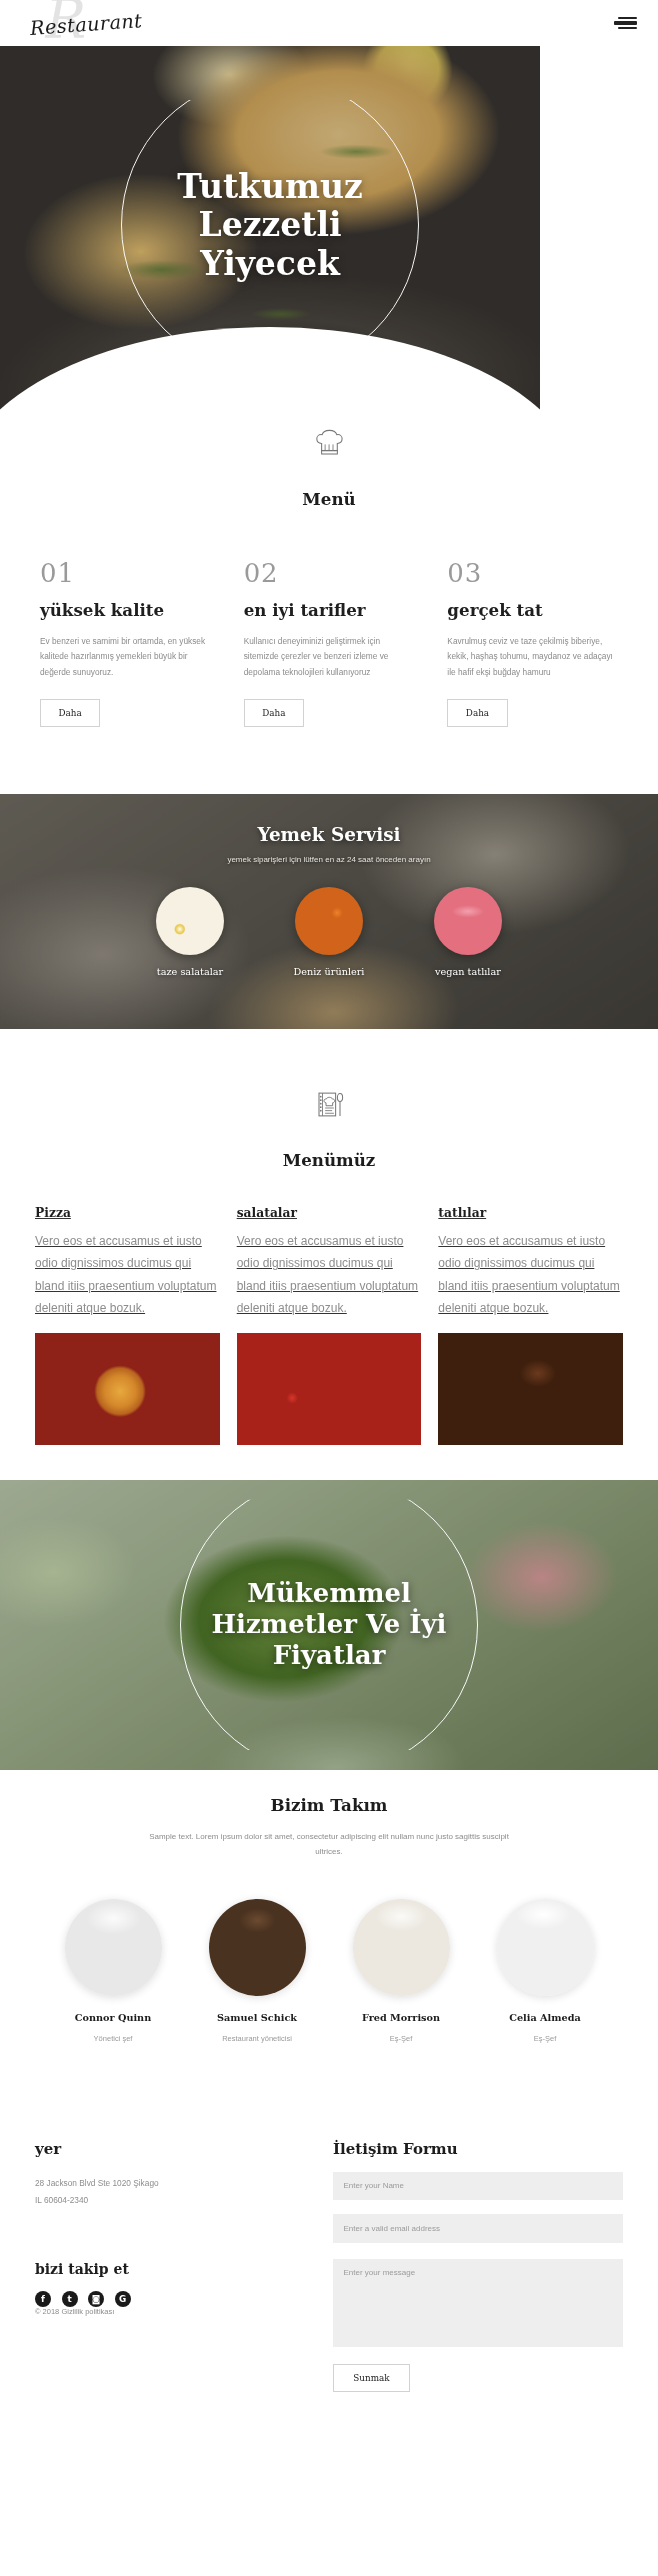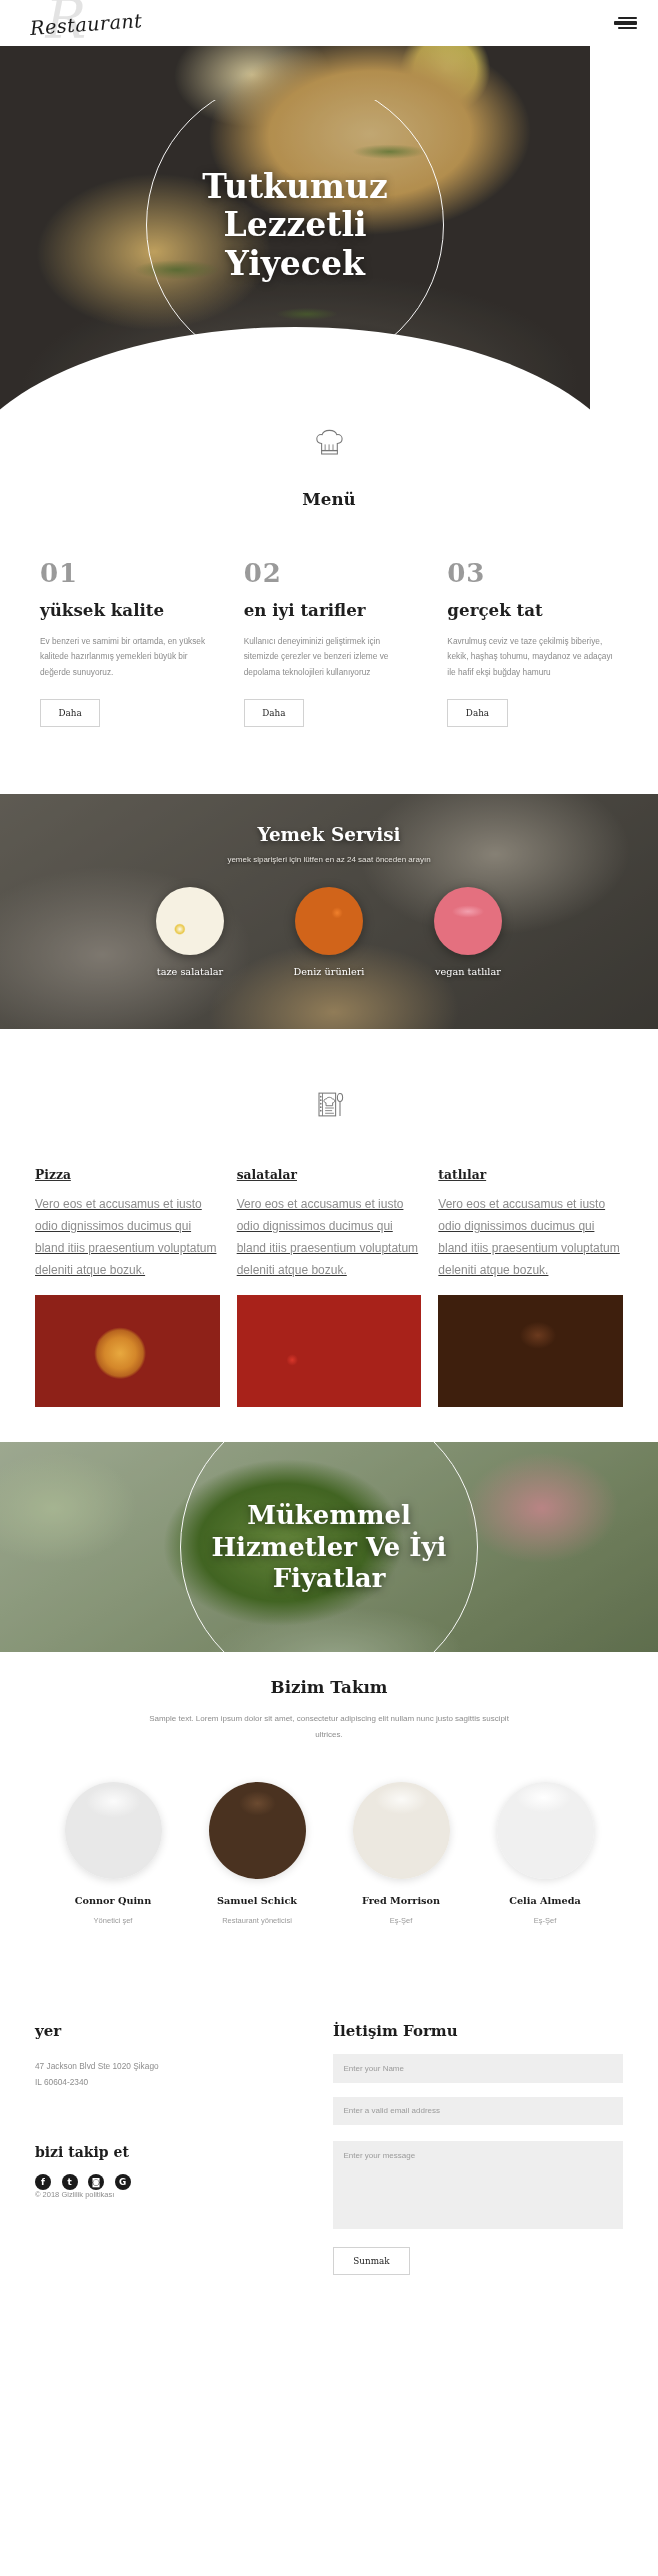--- a/index.html
+++ b/index.html
@@ -33,21 +33,21 @@
     transform:rotate(-4deg);
   }
   .burger { width:23px; cursor:pointer; }
   .burger span { display:block; background:#222; border-radius:0.9px; margin:2.6px 0; }
   .burger span:nth-child(1){ height:1.8px; width:19.3px; margin-left:3.5px;}
   .burger span:nth-child(2){ height:3.5px; width:23px;}
   .burger span:nth-child(3){ height:1.8px; width:19.3px; margin-left:3.5px;}
 
   
   .hero {
-    position:relative; width:590px; height:369px; overflow:hidden;
+    position:relative; width:540px; height:369px; overflow:hidden;
     margin-top:-5.3px;
   }
   .hero-img {
     position:absolute; inset:-26px -8.8px;
     background:
       radial-gradient(ellipse 211px 132px at 62% 30%, #e8c98a 0%, #d7ab5e 45%, rgba(180,130,60,0) 72%),
       radial-gradient(ellipse 158px 105px at 28% 55%, #e5c071 0%, rgba(190,145,70,0) 70%),
       radial-gradient(ellipse 105px 70px at 44% 16%, #f3e4b0 0%, rgba(220,195,130,0) 70%),
       radial-gradient(circle 53px at 74% 16%, #f2e27a 0%, #d9c55c 55%, rgba(200,180,80,0) 80%),
       radial-gradient(ellipse 263px 105px at 50% 86%, #2c2a28 0%, #4b4640 60%, #3a3632 100%),
@@ -90,21 +90,21 @@
     font-size:16.7px; color:#1d1d1d;margin-top:28px;
   }
 
   
   .features {
     display:flex; gap:33px; padding:49px 40px 61px;
   }
   .feat { flex:1; }
   .feat-num {
     font-family:"DejaVu Serif", serif; font-size:26px;
-    color:#9a9a9a; font-weight:700; letter-spacing:0.9px;
+    color:#9a9a9a; font-weight:400; letter-spacing:0.9px;
   }
   .feat-title {
     font-family:"DejaVu Serif", serif; font-weight:700;
     font-size:16.7px; color:#1f1f1f; margin-top:12.3px;
   }
   .feat-desc {
     font-size:8.3px; line-height:1.85; color:#8b8b8b; margin-top:14px;
   }
   .btn-outline {
     display:inline-block; margin-top:19.3px;
@@ -196,21 +196,21 @@
       radial-gradient(ellipse 30px 17.5px at 44% 38%, #6fa23c 0%, #4a7526 75%),
       radial-gradient(ellipse 26px 16px at 70% 68%, #78ad41 0%, #4f7d28 75%),
       linear-gradient(150deg,#b9c98f 0%,#8a9a62 50%,#5d6b3c 100%); }
   .img-dessert { background:
       radial-gradient(ellipse 26px 19.3px at 54% 36%, #6b3a1e 0%, #3e1f0d 70%),
       radial-gradient(ellipse 23px 12.3px at 52% 28%, #fdf8ef 0%, #efe2cd 72%),
       radial-gradient(circle 8.8px at 62% 22%, #c0392b 0%, #8e2118 75%),
       linear-gradient(150deg,#efe8dc 0%,#cfc4b2 48%,#9b9084 100%); }
 
   
-  .hero2 { position:relative; width:658px; height:210px; overflow:hidden;padding-left:8px; }
+  .hero2 { position:relative; width:658px; height:290px; overflow:hidden;padding-left:8px; }
   .hero2-img {
     position:absolute; inset:-35px -17.5px;
     background:
       radial-gradient(ellipse 140px 97px at 44% 48%, #7ba348 0%, #4f7a28 55%, rgba(70,110,40,0) 78%),
       radial-gradient(ellipse 97px 70px at 78% 40%, #e8a3a6 0%, rgba(220,150,150,0) 72%),
       radial-gradient(ellipse 105px 70px at 14% 34%, #cfe0b6 0%, rgba(190,210,160,0) 72%),
       radial-gradient(ellipse 158px 61px at 50% 86%, #b8c9a8 0%, rgba(160,180,145,0) 75%),
       linear-gradient(150deg,#cdd9bf 0%,#a7b894 40%,#86986f 72%,#6b7d57 100%);
     transform:rotate(-2.2deg) scale(1.1);
   }
@@ -382,20 +382,21 @@
         <circle cx="10" cy="19" r="1" fill="#777"></circle>
           <circle cx="10" cy="23" r="1" fill="#777"></circle>
         <circle cx="10" cy="27" r="1" fill="#777"></circle>
         <path d="M16 18c-1.4 0-2.3-1-2.3-2.2 0-1.2.9-2.1 2.1-2.1.2 0 .4 0 .5.1.3-1.1 1.6-2 3.5-2s3.2.9 3.5 2c.2 0 .3-.1.5-.1 1.2 0 2.1.9 2.1 2.1 0 1.2-.9 2.2-2.3 2.2v3.4H16V18z" fill="none" stroke="#777" stroke-width="1.1"></path>
         <line x1="15" y1="24" x2="25" y2="24" stroke="#777" stroke-width="1"></line>
         <line x1="15" y1="27" x2="23" y2="27" stroke="#777" stroke-width="1"></line>
         <line x1="15" y1="30" x2="25" y2="30" stroke="#777" stroke-width="1"></line>
         <ellipse cx="32" cy="12" rx="3" ry="4.5" fill="none" stroke="#777" stroke-width="1.2"></ellipse>
         <line x1="32" y1="17" x2="32" y2="33" stroke="#777" stroke-width="1.2"></line>
       </svg>
+      <div class="sec-title">Menümüz</div>
     </div>
     <div class="menugrid">
       <div class="mcol">
         <div class="mcol-title">Pizza</div>
         <div class="mcol-desc">Vero eos et accusamus et iusto odio dignissimos ducimus qui bland itiis praesentium voluptatum deleniti atque bozuk.</div>
         <div class="mcol-img img-pizza"></div>
       </div>
       <div class="mcol">
         <div class="mcol-title">salatalar</div>
         <div class="mcol-desc">Vero eos et accusamus et iusto odio dignissimos ducimus qui bland itiis praesentium voluptatum deleniti atque bozuk.</div>
@@ -444,21 +445,21 @@
         <div class="member-name">Celia Almeda</div>
         <div class="member-role">Eş-Şef</div>
       </div>
     </div>
   </div>
 
   <div class="footer">
     <div class="fcol-left">
       <div class="f-title">yer</div>
       <div class="f-addr">
-        <div>47 Jackson Blvd Ste 1020 Şikago</div>
+        <div>28 Jackson Blvd Ste 1020 Şikago</div>
         <div>IL 60604-2340</div>
       </div>
       <div class="f-title2">bizi takip et</div>
       <div class="socials">
         <div class="soc">f</div>
         <div class="soc">t</div>
         <div class="soc">◙</div>
         <div class="soc">G</div>
       </div>
       <div class="copyright">© 2018 Gizlilik politikası</div>

